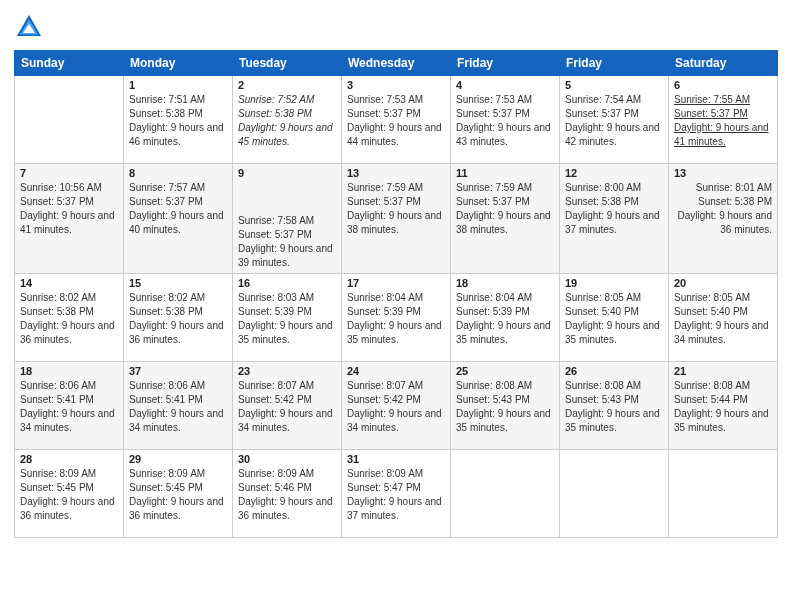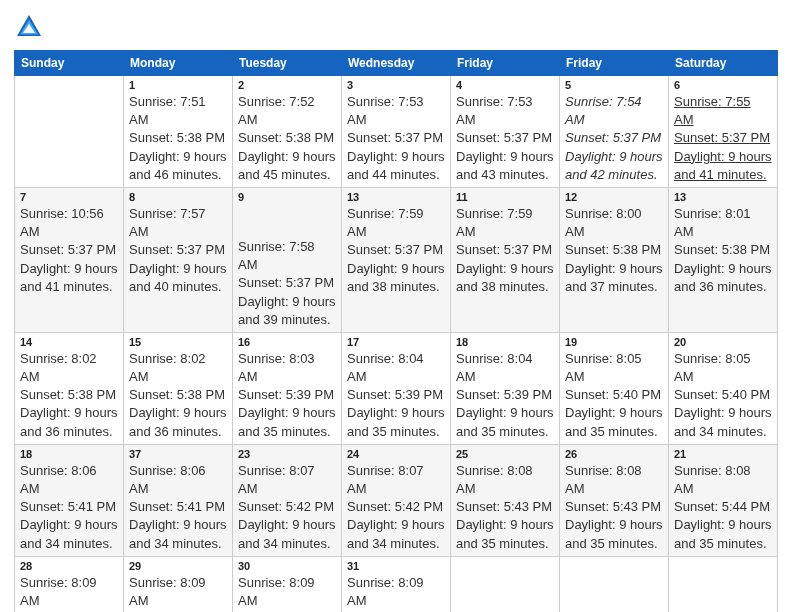--- a/index.html
+++ b/index.html
@@ -83,21 +83,21 @@
       width: calc(100% / 7);
       height: 88px;
     }
     .day-num {
       font-size: 11px;
       font-weight: bold;
       color: #222;
       margin-bottom: 2px;
     }
     .day-info {
-      font-size: 13px;
+      font-size: 10px;
       color: #333;
       line-height: 1.4;
     }
     .empty-cell {
       background: #f9f9f9;
     }
     tr:nth-child(odd) td { background: #fff; }
     tr:nth-child(even) td { background: #f5f5f5; }
     .calendar thead tr th { background: #1565C0; }
   </style>
@@ -139,39 +139,39 @@
     <tr>
           <td class="empty-cell"></td>
           <td>
             <div class="day-num">1</div>
             <div class="day-info" style="white-space: pre-line;">Sunrise: 7:51 AM
 Sunset: 5:38 PM
 Daylight: 9 hours and 46 minutes.</div>
           </td>
           <td>
             <div class="day-num">2</div>
-            <div class="day-info" style="white-space: pre-line;">Sunrise: 7:52 AM
+            <div class="day-info" style="white-space: pre-line; font-style: italic;">Sunrise: 7:52 AM
 Sunset: 5:38 PM
 Daylight: 9 hours and 45 minutes.</div>
           </td>
           <td>
             <div class="day-num">3</div>
             <div class="day-info" style="white-space: pre-line;">Sunrise: 7:53 AM
 Sunset: 5:37 PM
 Daylight: 9 hours and 44 minutes.</div>
           </td>
           <td>
             <div class="day-num">4</div>
             <div class="day-info" style="white-space: pre-line;">Sunrise: 7:53 AM
 Sunset: 5:37 PM
 Daylight: 9 hours and 43 minutes.</div>
           </td>
           <td>
             <div class="day-num">5</div>
-            <div class="day-info" style="white-space: pre-line; font-style: italic;">Sunrise: 7:54 AM
+            <div class="day-info" style="white-space: pre-line;">Sunrise: 7:54 AM
 Sunset: 5:37 PM
 Daylight: 9 hours and 42 minutes.</div>
           </td>
           <td>
             <div class="day-num">6</div>
             <div class="day-info" style="white-space: pre-line; text-decoration: underline;">Sunrise: 7:55 AM
 Sunset: 5:37 PM
 Daylight: 9 hours and 41 minutes.</div>
           </td>
         </tr>
@@ -207,21 +207,21 @@
 Daylight: 9 hours and 38 minutes.</div>
           </td>
           <td>
             <div class="day-num">12</div>
             <div class="day-info" style="white-space: pre-line;">Sunrise: 8:00 AM
 Sunset: 5:38 PM
 Daylight: 9 hours and 37 minutes.</div>
           </td>
           <td>
             <div class="day-num">13</div>
-            <div class="day-info" style="white-space: pre-line;">Sunrise: 8:01 AM
+            <div class="day-info" style="white-space: pre-line; text-align: right;">Sunrise: 8:01 AM
 Sunset: 5:38 PM
 Daylight: 9 hours and 36 minutes.</div>
           </td>
         </tr>
         <tr>
           <td>
             <div class="day-num">14</div>
             <div class="day-info" style="white-space: pre-line;">Sunrise: 8:02 AM
 Sunset: 5:38 PM
 Daylight: 9 hours and 36 minutes.</div>

